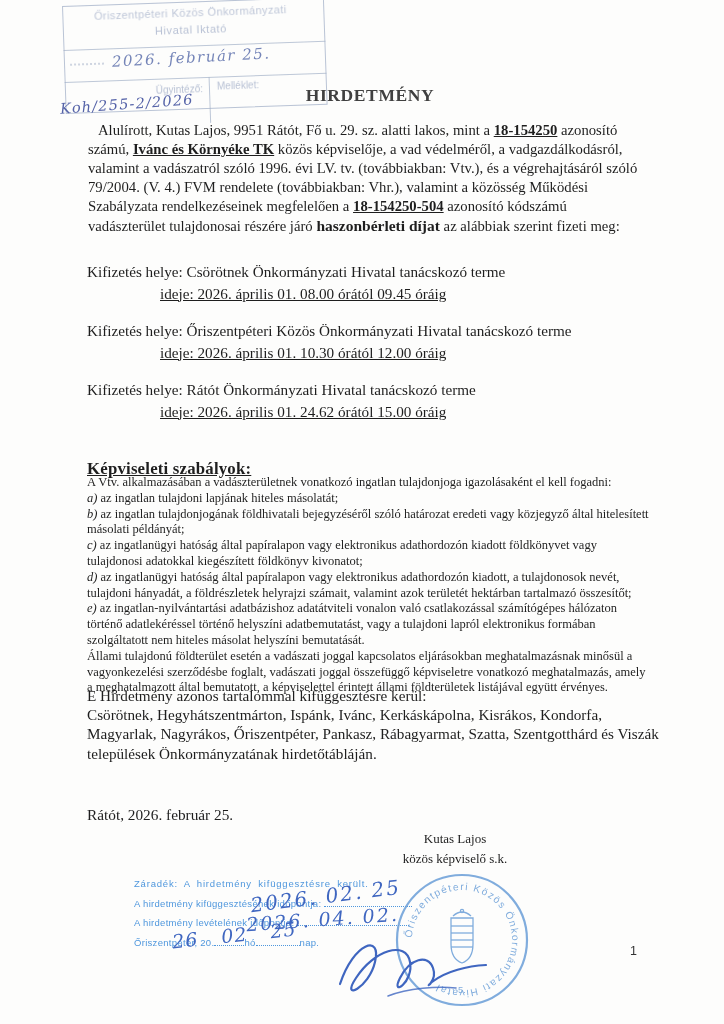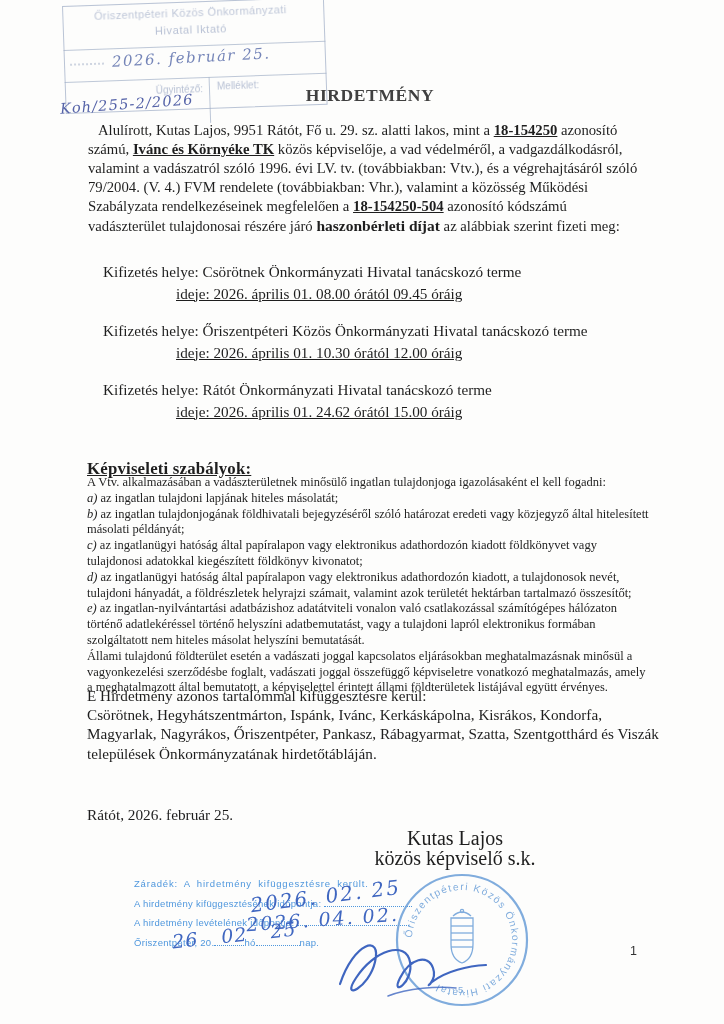--- a/index.html
+++ b/index.html
@@ -36,35 +36,35 @@
   
   .doc-title{position:absolute;left:288px;top:85px;width:164px;text-align:center;
     font-size:17.5px;font-weight:bold;letter-spacing:.6px;color:#404040;}
   
   .intro{position:absolute;left:88px;top:121px;width:557px;
     font-size:14.7px;line-height:19px;text-indent:10px;}
   .intro .bu{font-weight:bold;text-decoration:underline;}
   .intro .fee{font-weight:bold;font-size:15.5px;}
   
   .payments{position:absolute;left:87px;top:261px;width:580px;font-size:15.2px;line-height:21.5px;}
-  .payment{margin-bottom:16px;margin-left:16px;}
+  .payment{margin-bottom:16px;}
   .payment .time{padding-left:73px;text-decoration:underline;}
   
   .rules-heading{position:absolute;left:87px;top:459px;font-size:16.8px;font-weight:600;
     text-decoration:underline;letter-spacing:.2px;}
   .rules-body{position:absolute;left:87px;top:475px;width:563px;font-size:12.5px;line-height:15.8px;}
   .rules-body p{margin:0;}
   .rules-body .marker{font-style:italic;}
   
   .distribution{position:absolute;left:87px;top:686px;width:578px;font-size:15.2px;line-height:19.2px;}
   .distribution p{margin:0;}
   
   .closing-date{position:absolute;left:87px;top:806px;font-size:15.3px;}
   .signer{position:absolute;left:372px;top:829px;width:166px;text-align:center;
-    font-size:20px;line-height:19.5px;}
+    font-size:13px;line-height:19.5px;}
   
   .clause{position:absolute;left:134px;top:878px;width:280px;
     font-family:"Liberation Sans",sans-serif;font-weight:normal;
     font-size:9.5px;color:#4f97dd;letter-spacing:.3px;}
   .clause .row{margin-bottom:8.5px;white-space:nowrap;}
   .clause .row1{word-spacing:3px;letter-spacing:.8px;}
   .leader{display:inline-block;border-bottom:1.6px dotted #4f97dd;height:8px;vertical-align:baseline;}
   .lead-90{width:88px;} .lead-110{width:112px;} .lead-26{width:30px;} .lead-42{width:44px;}
   .hand{position:absolute;font-family:"DejaVu Serif",serif;font-style:italic;
     color:#3f66c0;white-space:nowrap;}
@@ -113,21 +113,21 @@
       <div class="time">ideje: 2026. április 01.  10.30 órától 12.00 óráig</div>
     </div>
     <div class="payment">
       <div class="place">Kifizetés helye: Rátót Önkormányzati Hivatal tanácskozó terme</div>
       <div class="time">ideje: 2026. április 01.  24.62 órától 15.00 óráig</div>
     </div>
   </div>
 
   <div class="rules-heading">Képviseleti szabályok:</div>
   <div class="rules-body">
-    <p>A Vtv. alkalmazásában a vadászterületnek minősülő ingatlan tulajdonjoga igazolásaként el kell fogadni:</p>
+    <p>A Vtv. alkalmazásában a vadászterületnek vonatkozó ingatlan tulajdonjoga igazolásaként el kell fogadni:</p>
     <p><span class="marker">a)</span><span> az ingatlan tulajdoni lapjának hiteles másolatát;</span></p>
     <p><span class="marker">b)</span><span> az ingatlan tulajdonjogának földhivatali bejegyzéséről szóló határozat eredeti vagy közjegyző által hitelesített másolati példányát;</span></p>
     <p><span class="marker">c)</span><span> az ingatlanügyi hatóság által papíralapon vagy elektronikus adathordozón kiadott földkönyvet vagy tulajdonosi adatokkal kiegészített földkönyv kivonatot;</span></p>
     <p><span class="marker">d)</span><span> az ingatlanügyi hatóság által papíralapon vagy elektronikus adathordozón kiadott, a tulajdonosok nevét, tulajdoni hányadát, a földrészletek helyrajzi számait, valamint azok területét hektárban tartalmazó összesítőt;</span></p>
     <p><span class="marker">e)</span><span> az ingatlan-nyilvántartási adatbázishoz adatátviteli vonalon való csatlakozással számítógépes hálózaton történő adatlekéréssel történő helyszíni adatbemutatást, vagy a tulajdoni lapról elektronikus formában szolgáltatott nem hiteles másolat helyszíni bemutatását.</span></p>
     <p>Állami tulajdonú földterület esetén a vadászati joggal kapcsolatos eljárásokban meghatalmazásnak minősül a vagyonkezelési szerződésbe foglalt, vadászati joggal összefüggő képviseletre vonatkozó meghatalmazás, amely a meghatalmazott által bemutatott, a képviselettel érintett állami földterületek listájával együtt érvényes.</p>
   </div>
 
   <div class="distribution">
     <p>E Hirdetmény azonos tartalommal kifüggesztésre kerül:</p>

